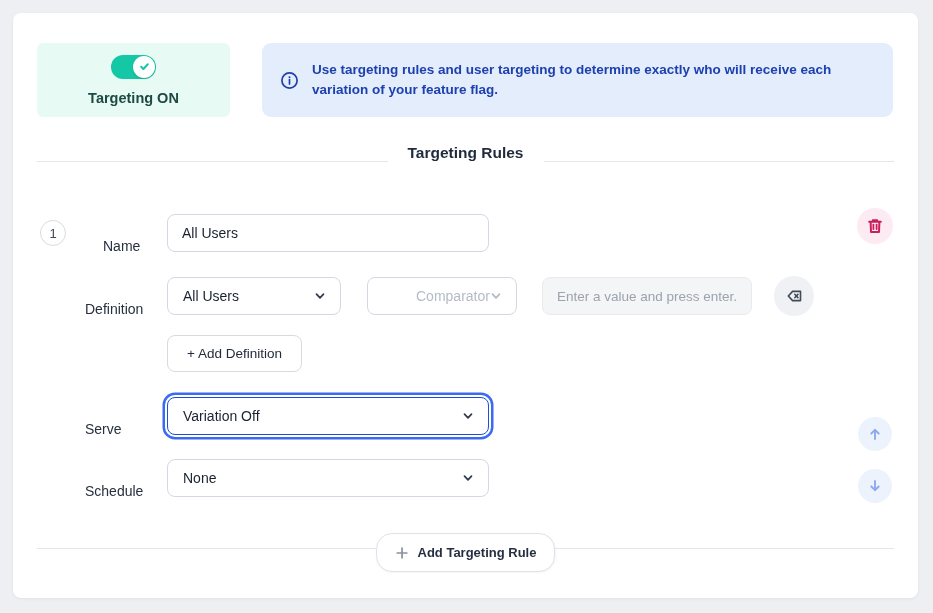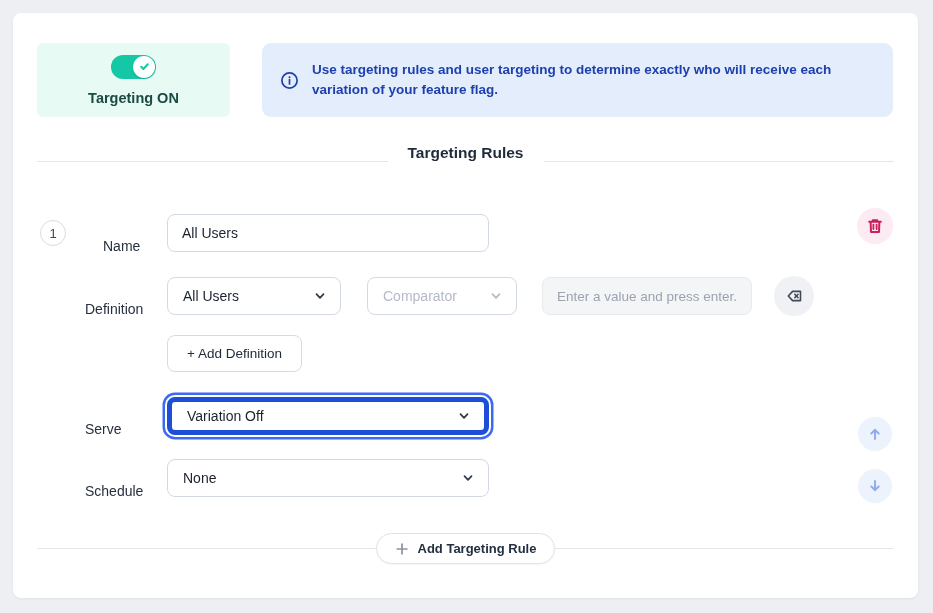--- a/index.html
+++ b/index.html
@@ -73,23 +73,23 @@
   }
   .value-input::placeholder { color:#9ba3af; opacity:1; }
   .select {
     position:absolute; height:38px; border:1px solid #d3d9e2; border-radius:8px;
     background:#fff; display:flex; align-items:center; justify-content:space-between;
     padding:0 14px 0 15px; cursor:pointer;
   }
   .select .sel-text { font-size:14px; font-weight:500; color:#1a2230; }
   .sel-definition { left:154px; top:264px; width:174px; }
   .sel-comparator { left:354px; top:264px; width:150px; }
-  .sel-comparator .sel-text { color:#b4bbc7; }
+  .sel-comparator .sel-text { color:#b4bbc7;margin-left:33px; }
   .sel-serve { left:154px; top:384px; width:322px;
-    border:5px solid #1d4ed8;
+    border:1px solid #1d4ed8;
     box-shadow:0 0 0 2px #ffffff, 0 0 0 4.5px #3a6bf0;
   }
   .sel-schedule { left:154px; top:446px; width:322px; }
   .btn-add-def {
     position:absolute; left:154px; top:322px; height:37px; padding:12px 19px;
     background:#fff; border:1px solid #d6dbe2; border-radius:8px;
     font-family:"Liberation Sans", sans-serif;
     font-size:13.5px; font-weight:500; color:#222c3a; cursor:pointer;
     display:flex; align-items:center;
   }
@@ -98,21 +98,21 @@
     position:absolute; border-radius:50%; border:none; cursor:pointer;
     display:flex; align-items:center; justify-content:center; padding:0;
   }
   .btn-delete { left:844px; top:195px; width:36px; height:36px; background:#fcebf2; }
   .btn-clear  { left:761px; top:263px; width:40px; height:40px; background:#eff1f4; }
   .btn-up     { left:845px; top:404px; width:34px; height:34px; background:#ecf3fc; }
   .btn-down   { left:845px; top:456px; width:34px; height:34px; background:#ecf3fc; }
   
   .bottom-divider { position:absolute; left:24px; right:24px; top:535px; height:1px; background:#e3e6eb; }
   .btn-add-rule {
-    position:absolute; left:50%; transform:translateX(-50%); top:520px; height:31px;
+    position:absolute; left:50%; transform:translateX(-50%); top:520px; height:39px;
     background:#fff; border:1px solid #dee3e9; border-radius:16px;
     padding:0 18px; display:flex; align-items:center; gap:9px; cursor:pointer;
     font-family:"Liberation Sans", sans-serif;
     box-shadow:0 1px 2px rgba(15,23,42,.04);
   }
   .btn-add-rule .add-rule-label { font-size:13px; font-weight:600; color:#243041; white-space:nowrap; }
   svg { display:block; }
 </style>
 </head>
 <body>

